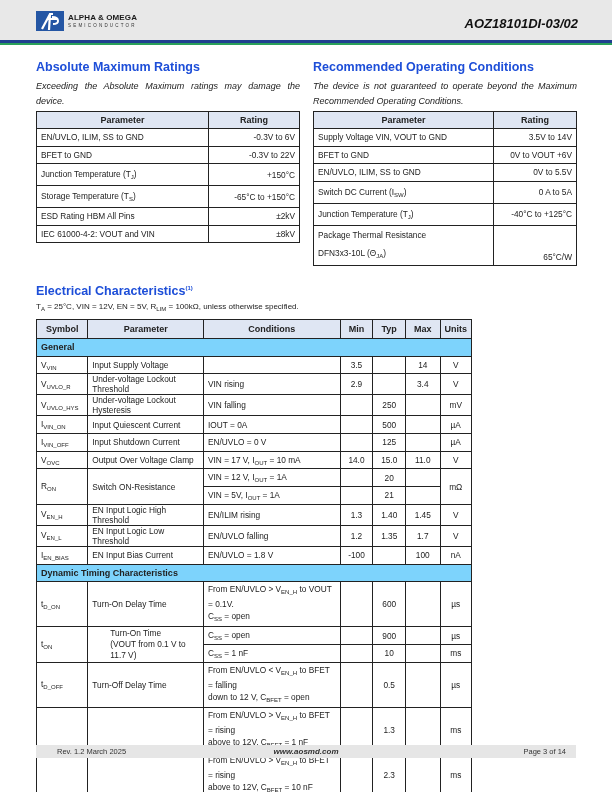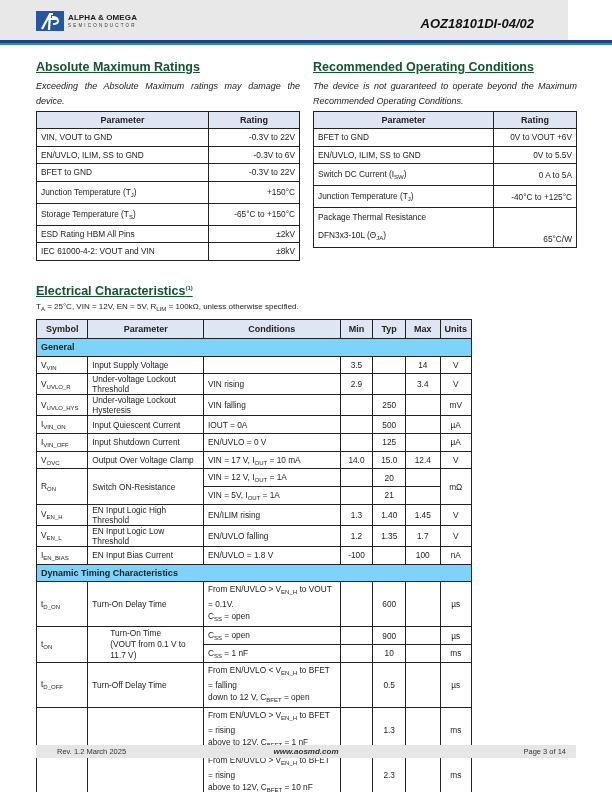--- a/index.html
+++ b/index.html
@@ -1,28 +1,28 @@
 <!DOCTYPE html>
 <html><head>
 <meta charset="utf-8">
 <style>
   * { box-sizing: border-box; margin: 0; padding: 0; }
   body { width: 612px; height: 792px; background: #fff; font-family: "Liberation Sans", sans-serif; color: #222; position: relative; overflow: hidden; }
-  .header { position: absolute; left: 0; top: 0; width: 568px; height: 40px; background: #e8e8e8; }
+  .header { position: absolute; left: 0; top: 0; width: 612px; height: 40px; background: #e8e8e8; }
   .header-bar-blue { position: absolute; left: 0; top: 40px; width: 612px; height: 3px; background: #1f3f8f; }
   .header-bar-green { position: absolute; left: 0; top: 43px; width: 612px; height: 2px; background: #2aa05a; }
   .logo { position: absolute; left: 36px; top: 10px; height: 22px; display: flex; align-items: center; }
   .logo-mark { width: 28px; height: 20px; background: #2456a4; position: relative; margin-right: 4px; }
   .logo-mark svg { position: absolute; left: 0; top: 0; }
   .logo-text { display: flex; flex-direction: column; line-height: 1; }
   .logo-name { font-size: 8px; font-weight: bold; color: #1a1a1a; letter-spacing: 0.1px; }
   .logo-sub { font-size: 4.5px; color: #333; letter-spacing: 2.2px; margin-top: 2px; }
   .doc-title { position: absolute; right: 34px; top: 16px; font-size: 13px; font-weight: bold; font-style: italic; color: #111; }
 
-  .section-title { position: absolute; font-size: 12.5px; font-weight: bold; color: #14532d; text-decoration: underline; }
+  .section-title { position: absolute; font-size: 12.5px; font-weight: bold; color: #1d4ed8; }
   .section-note { position: absolute; font-size: 9px; font-style: italic; color: #222; line-height: 15px; text-align: justify; }
 
   table { border-collapse: collapse; position: absolute; font-size: 8.3px; }
   th, td { border: 1px solid #222; padding: 0 4px; }
   th { background: #dfe6f3; font-weight: bold; text-align: center; font-size: 9px; }
   .rt td { height: 17.5px; }
   .rt td.val { text-align: right; }
   .tall td { height: 22px; }
   sub { font-size: 6px; vertical-align: -2px; }
 
@@ -47,38 +47,34 @@
       <svg width="28" height="20" viewBox="0 0 28 20">
           <path d="M6 18 L14 3 L17 3 M12 8 L22 8 M14 3 L13 19" stroke="#fff" stroke-width="2.2" fill="none"></path>
           <path d="M16 6 Q22 6 22 10 Q22 13 17 13" stroke="#fff" stroke-width="2" fill="none"></path>
         </svg>
     </div>
     <div class="logo-text">
       <span class="logo-name">ALPHA &amp; OMEGA</span>
       <span class="logo-sub">SEMICONDUCTOR</span>
     </div>
   </div>
-  <div class="doc-title">AOZ18101DI-04/02</div>
+  <div class="doc-title">AOZ18101DI-03/02</div>
 </div>
 <div class="header-bar-blue"></div>
 <div class="header-bar-green"></div>
 
 <div class="section-title" style="left:36px; top:60px;">Absolute Maximum Ratings</div>
 <div class="section-note" style="left:36px; top:79px; width:264px;">Exceeding the Absolute Maximum ratings may damage the device.</div>
 <table class="rt" style="left:36px; top:111px; width:264px;">
   <tbody>
       <tr style="height:17px;">
     <th style="width:172px;">Parameter</th>
     <th>Rating</th>
   </tr>
   <tr>
-        <td>VIN, VOUT to GND</td>
-        <td class="val">-0.3V to 22V</td>
-      </tr>
-  <tr>
         <td>EN/UVLO, ILIM, SS to GND</td>
         <td class="val">-0.3V to 6V</td>
       </tr>
   <tr>
         <td>BFET to GND</td>
         <td class="val">-0.3V to 22V</td>
       </tr>
   <tr class="tall">
         <td><span>Junction Temperature (T</span><sub>J</sub><span>)</span></td>
         <td class="val">+150°C</td>
@@ -99,20 +95,24 @@
   </table>
 
 <div class="section-title" style="left:313px; top:60px;">Recommended Operating Conditions</div>
 <div class="section-note" style="left:313px; top:79px; width:264px;">The device is not guaranteed to operate beyond the Maximum Recommended Operating Conditions.</div>
 <table class="rt" style="left:313px; top:111px; width:264px;">
   <tbody>
       <tr style="height:17px;">
     <th style="width:180px;">Parameter</th>
     <th>Rating</th>
   </tr>
+  <tr>
+        <td>Supply Voltage VIN, VOUT to GND</td>
+        <td class="val">3.5V to 14V</td>
+      </tr>
   <tr>
         <td>BFET to GND</td>
         <td class="val">0V to VOUT +6V</td>
       </tr>
   <tr>
         <td>EN/UVLO, ILIM, SS to GND</td>
         <td class="val">0V to 5.5V</td>
       </tr>
   <tr class="tall">
         <td><span>Switch DC Current (I</span><sub>SW</sub><span>)</span></td>
@@ -191,21 +191,21 @@
     <td class="c">125</td>
     <td class="c"></td>
     <td class="c">µA</td>
   </tr>
   <tr>
     <td><span>V</span><sub>OVC</sub></td>
     <td>Output Over Voltage Clamp</td>
     <td><span>VIN = 17 V, I</span><sub>OUT</sub><span> = 10 mA</span></td>
     <td class="c">14.0</td>
     <td class="c">15.0</td>
-    <td class="c">12.4</td>
+    <td class="c">11.0</td>
     <td class="c">V</td>
   </tr>
   <tr>
     <td rowspan="2"><span>R</span><sub>ON</sub></td>
     <td rowspan="2">Switch ON-Resistance</td>
     <td><span>VIN = 12 V, I</span><sub>OUT</sub><span> = 1A</span></td>
     <td class="c"></td>
     <td class="c">20</td>
     <td class="c"></td>
     <td class="c" rowspan="2">mΩ</td>

